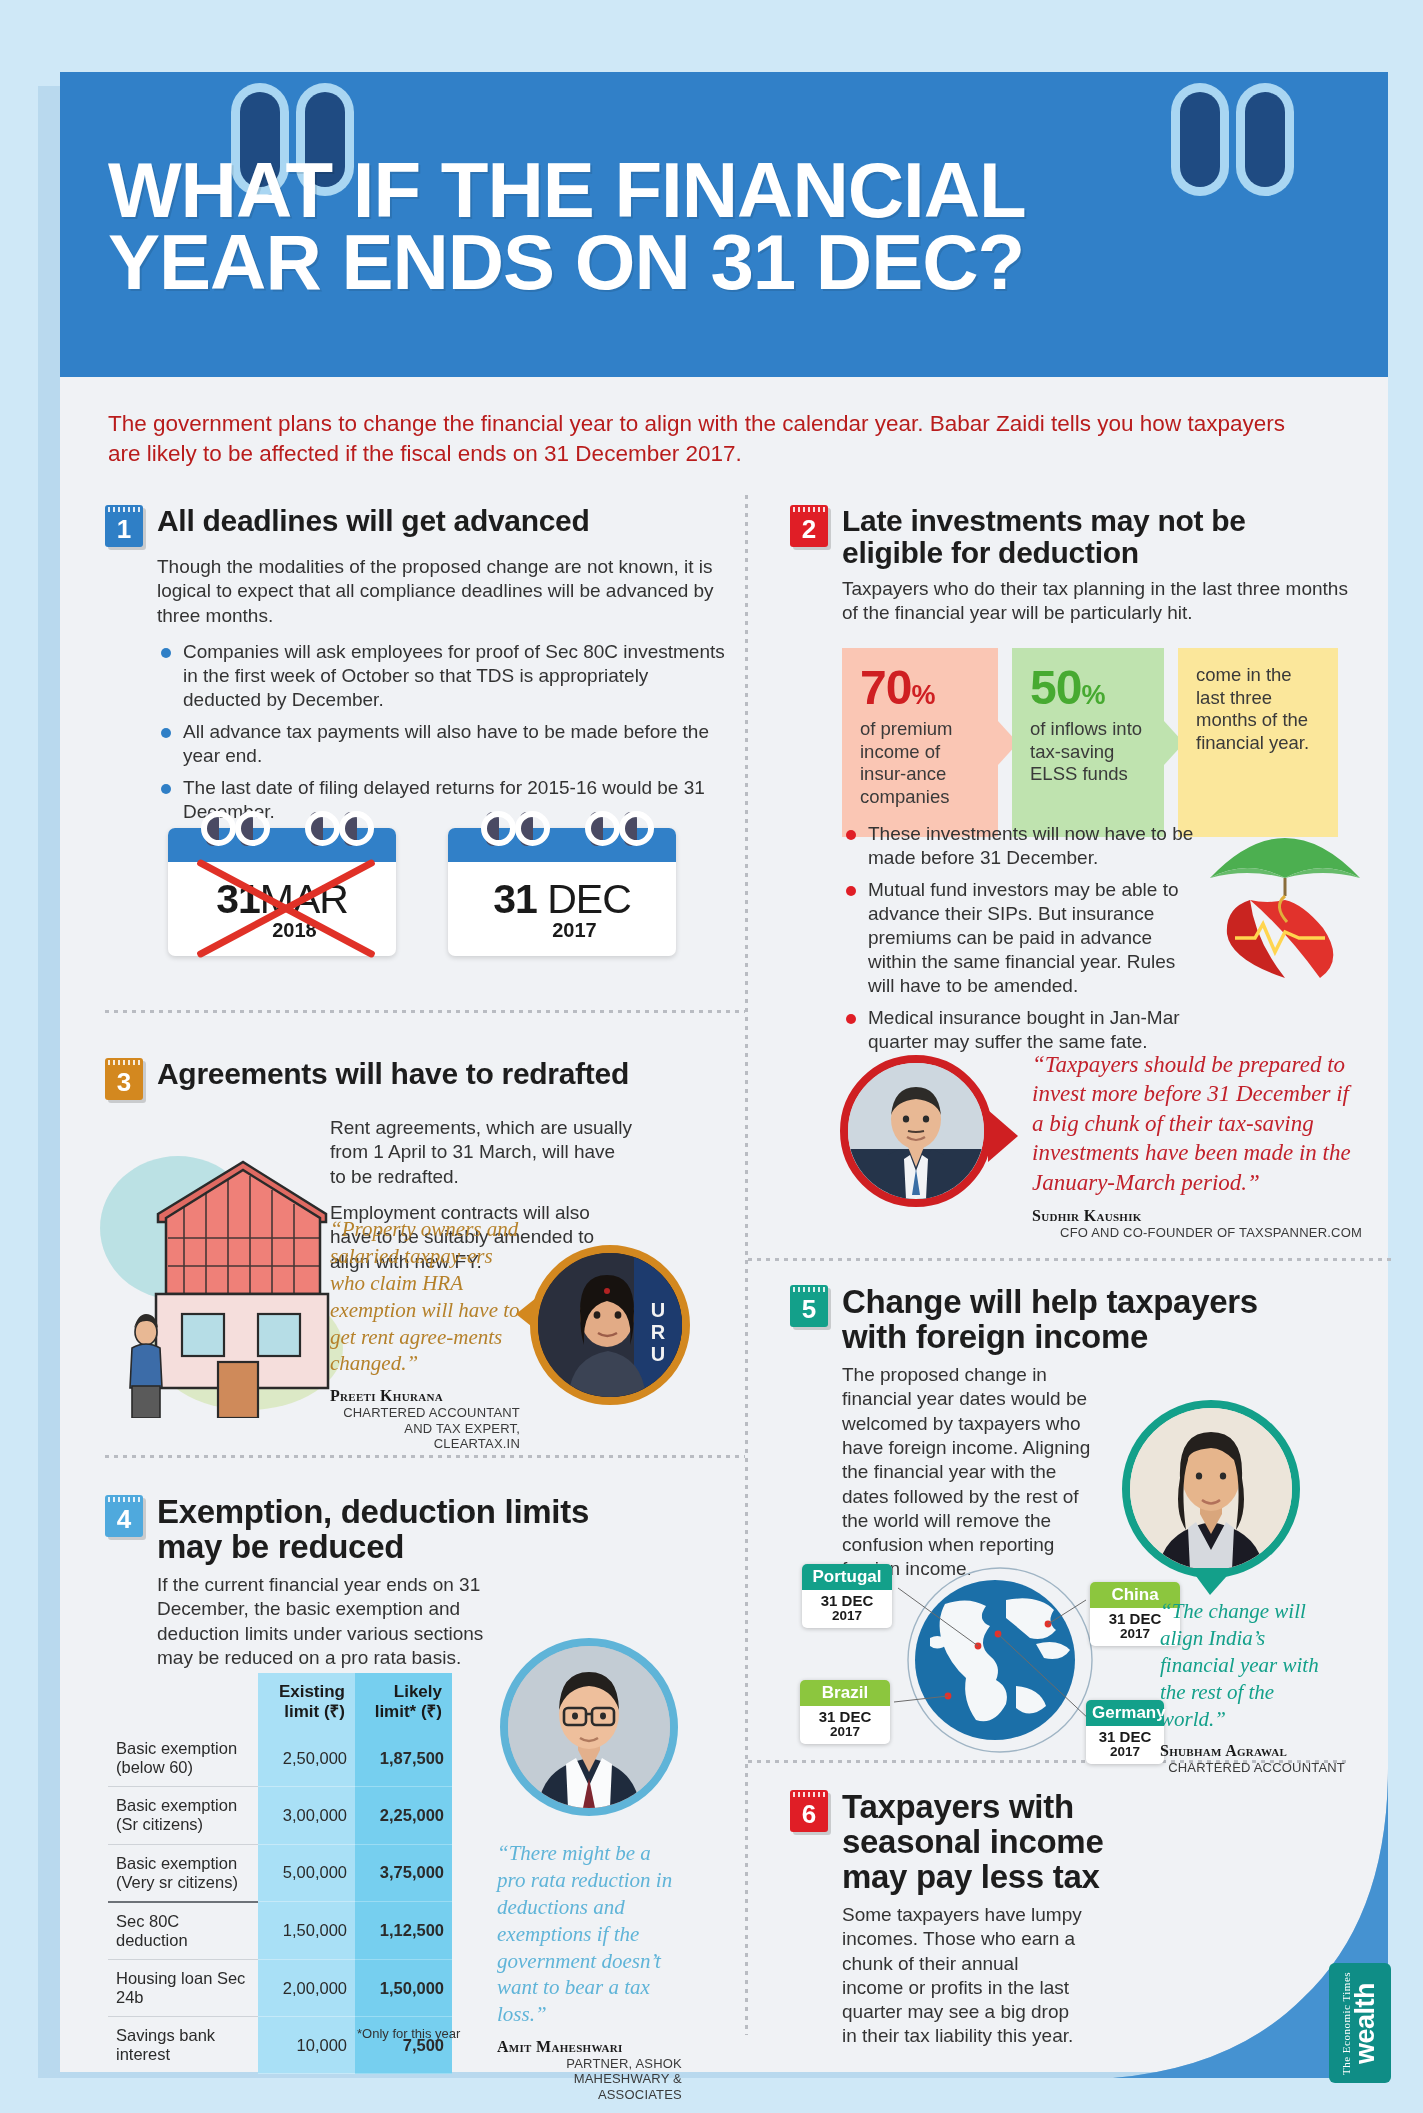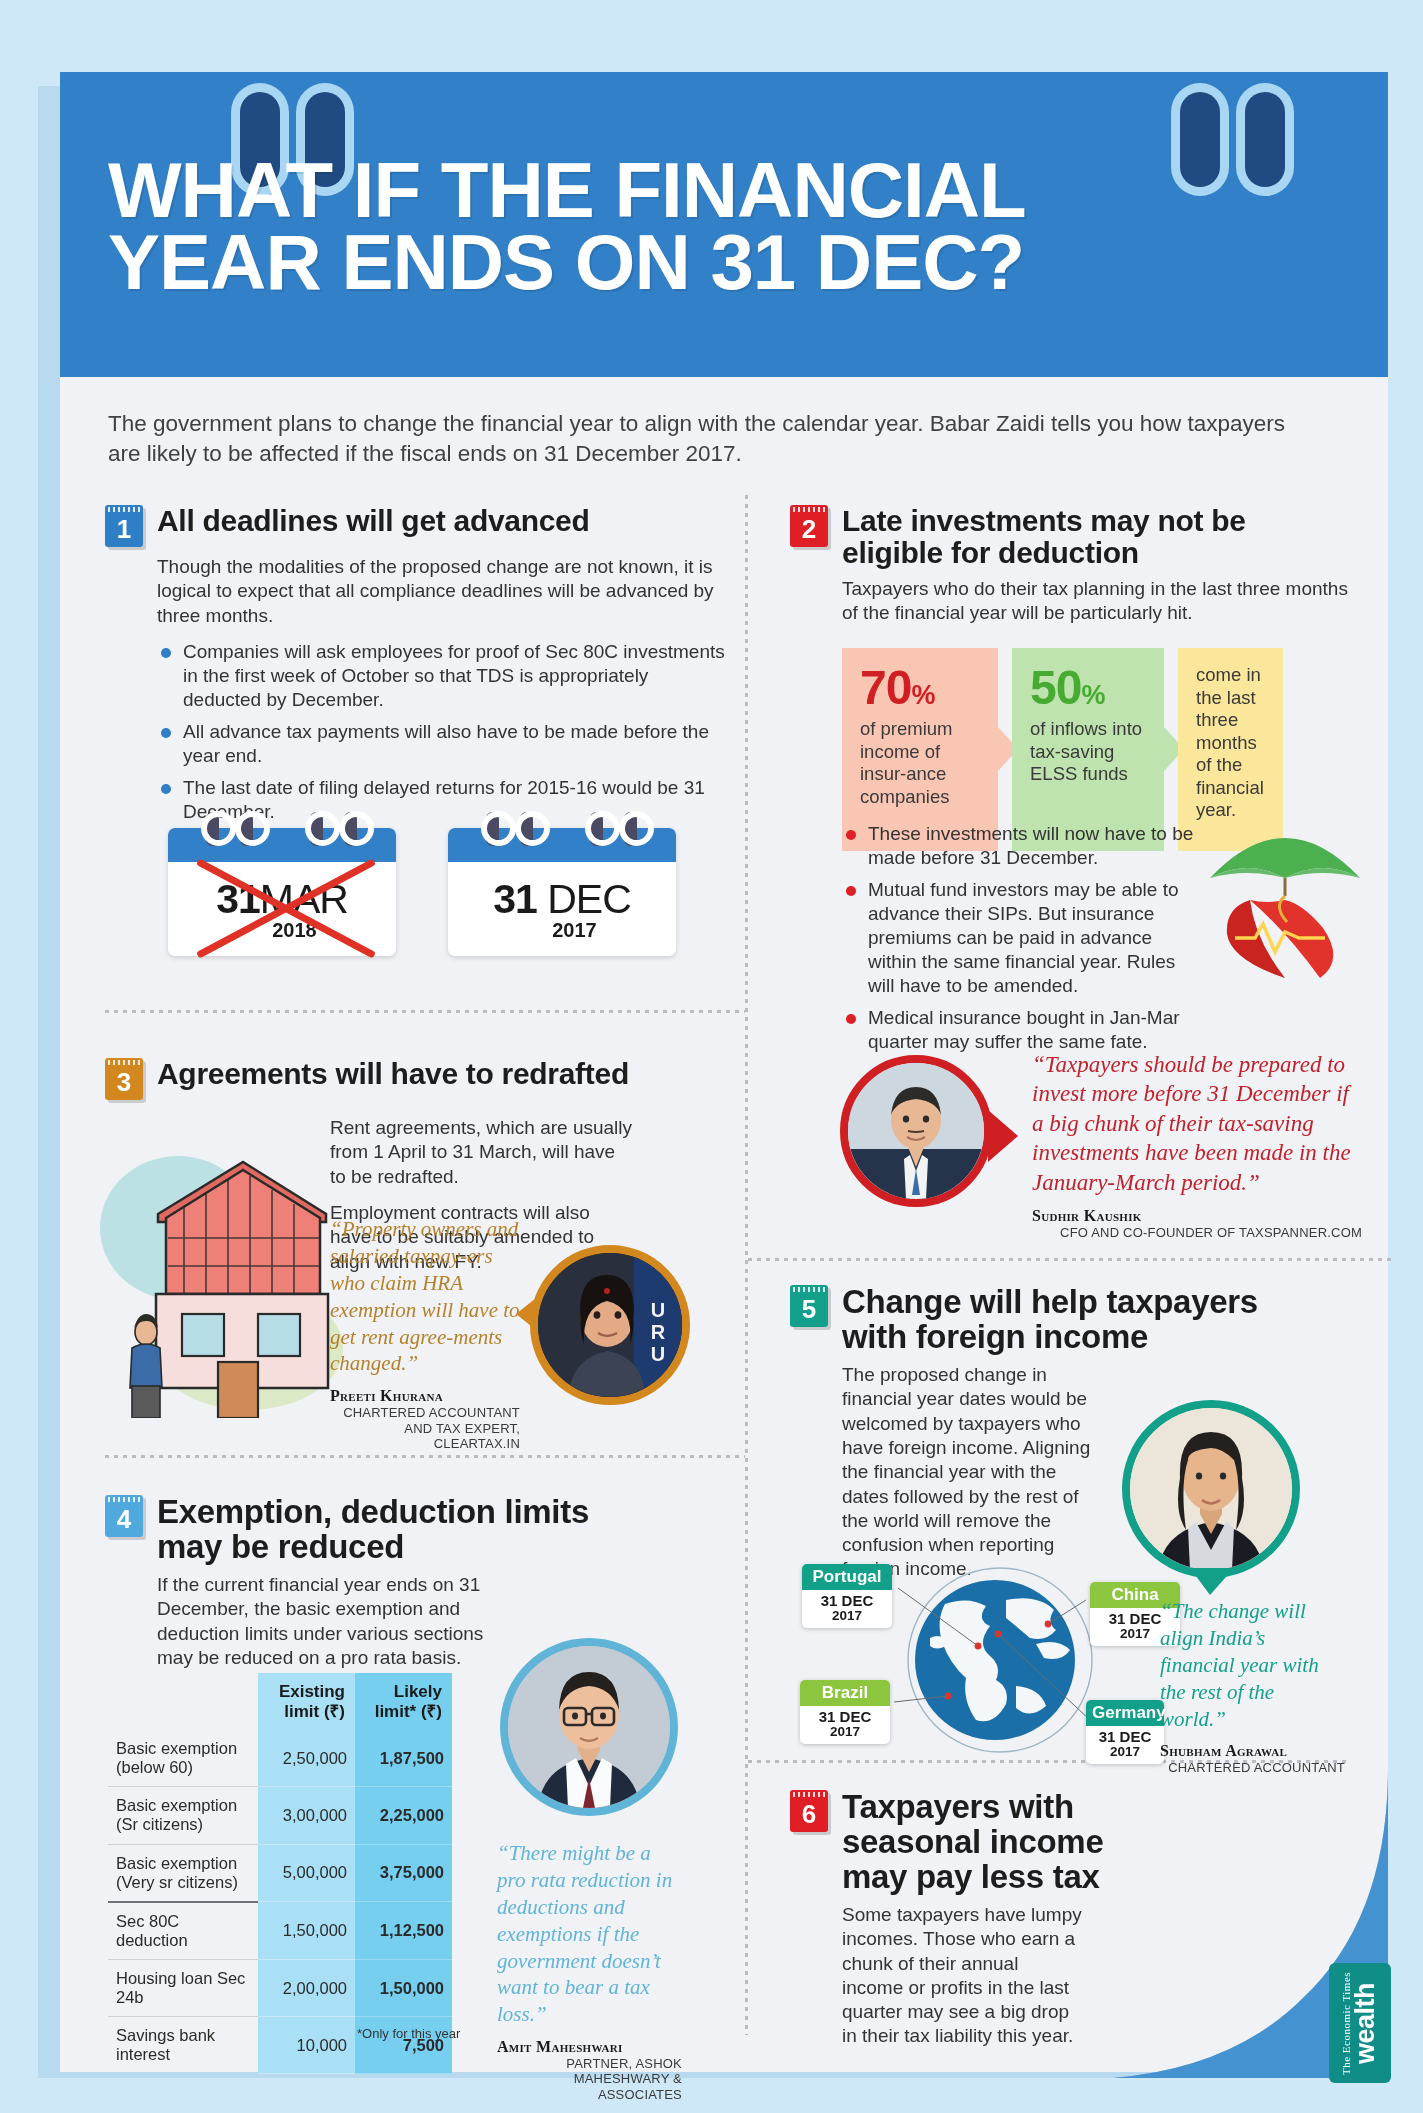--- a/index.html
+++ b/index.html
@@ -49,21 +49,21 @@
 
   
   .body-panel {
     position: absolute; left: 60px; top: 377px;
     width: 1328px; height: 1695px;
     background: #f0f2f5;
   }
 
   .intro {
     position: absolute; left: 48px; top: 32px; width: 1190px;
-    font-size: 22.5px; line-height: 1.32; color: #404040;
+    font-size: 22.5px; line-height: 1.32; color: #b91c1c;
   }
 
   
   .v-sep {
     position: absolute; left: 745px; top: 495px;
     width: 3px; height: 1540px;
     background-image: repeating-linear-gradient(to bottom,#b9bcc2 0 4px, transparent 4px 9px);
   }
   .h-sep {
     position: absolute;
@@ -152,21 +152,21 @@
     position: absolute; right: -20px; top: 50%; transform: translateY(-50%);
     width: 0; height: 0; border-top: 22px solid transparent;
     border-bottom: 22px solid transparent;
   }
   .p-red   { background: #fac6b4; width: 156px; }
   .p-red .num { color: #cf1f22; }
   .p-red .arrow { border-left: 20px solid #fac6b4; }
   .p-green { background: #bfe3af; width: 152px; }
   .p-green .num { color: #47aa31; }
   .p-green .arrow { border-left: 20px solid #bfe3af; }
-  .p-yellow{ background: #fbe79b; width: 105px; }
+  .p-yellow{ background: #fbe79b; width: 160px; }
   .p-yellow .cap { margin-top:0; }
 
   
   .quote { font-family: "Liberation Serif", serif; font-style: italic; line-height: 1.28; }
   .q-red   { color: #c2212b; font-size: 23px; }
   .q-gold  { color: #b5812a; font-size: 21px; }
   .q-blue  { color: #5fb4d8; font-size: 21px; }
   .q-teal  { color: #13a08a; font-size: 21px; }
   .attrib-name {
     font-family: "Liberation Serif", serif; font-weight: 700;

